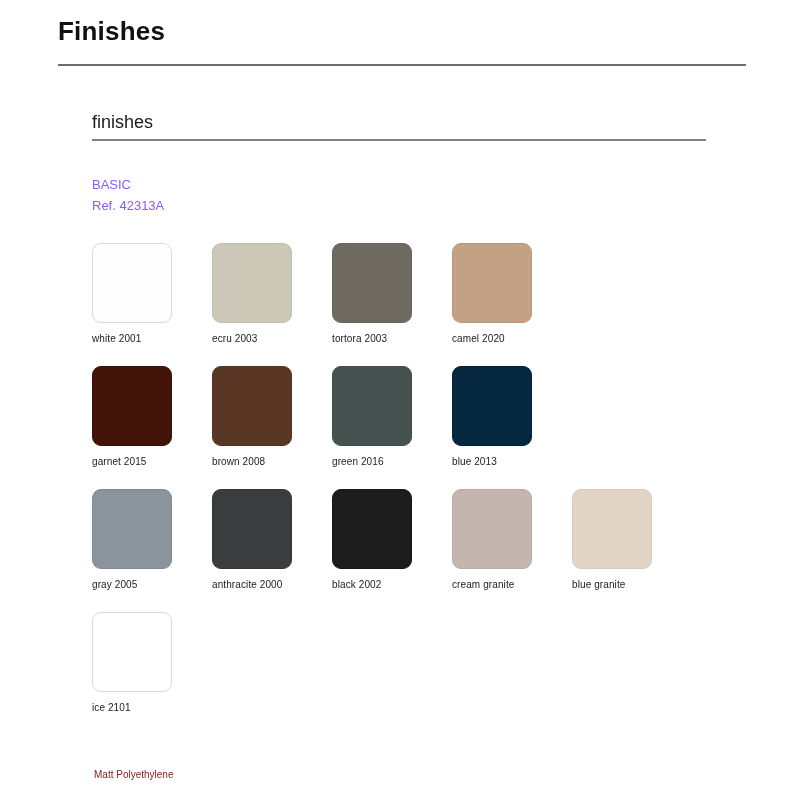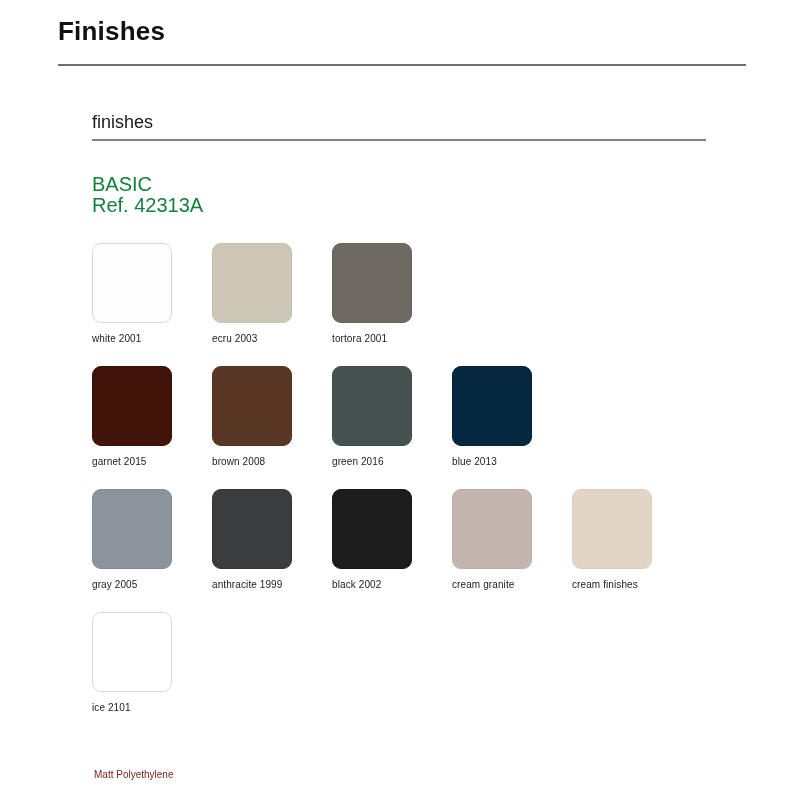--- a/index.html
+++ b/index.html
@@ -55,23 +55,23 @@
     top: 139px;
     width: 614px;
     height: 2px;
     background: #808080;
   }
   
   .group {
     position: absolute;
     left: 92px;
     top: 174px;
-    font-size: 20px;
+    font-size: 13px;
     line-height: 21px;
-    color: #15803d;
+    color: #8b5cf6;
   }
   .group div { white-space: nowrap; }
   
   .swatch-grid {
     position: absolute;
     left: 92px;
     top: 243px;
     width: 640px;
   }
   .swatch-row {
@@ -130,21 +130,25 @@
         <div class="swatch-cell">
           <div class="swatch-chip" style="background: rgb(253, 253, 253); border-color: rgb(217, 217, 217);"></div>
           <div class="swatch-label">white 2001</div>
         </div>
         <div class="swatch-cell">
           <div class="swatch-chip" style="background: rgb(204, 199, 183); border-color: rgb(196, 191, 174);"></div>
           <div class="swatch-label">ecru 2003</div>
         </div>
         <div class="swatch-cell">
           <div class="swatch-chip" style="background: rgb(110, 106, 97); border-color: rgb(106, 102, 93);"></div>
-          <div class="swatch-label">tortora 2001</div>
+          <div class="swatch-label">tortora 2003</div>
+        </div>
+        <div class="swatch-cell">
+          <div class="swatch-chip" style="background: rgb(194, 161, 132); border-color: rgb(186, 153, 124);"></div>
+          <div class="swatch-label">camel 2020</div>
         </div>
       </div>
       <div class="swatch-row">
         <div class="swatch-cell">
           <div class="swatch-chip" style="background: rgb(66, 20, 9); border-color: rgb(61, 18, 7);"></div>
           <div class="swatch-label">garnet 2015</div>
         </div>
         <div class="swatch-cell">
           <div class="swatch-chip" style="background: rgb(90, 54, 36); border-color: rgb(84, 49, 32);"></div>
           <div class="swatch-label">brown 2008</div>
@@ -158,33 +162,33 @@
           <div class="swatch-label">blue 2013</div>
         </div>
       </div>
       <div class="swatch-row">
         <div class="swatch-cell">
           <div class="swatch-chip" style="background: rgb(139, 148, 156); border-color: rgb(131, 140, 148);"></div>
           <div class="swatch-label">gray 2005</div>
         </div>
         <div class="swatch-cell">
           <div class="swatch-chip" style="background: rgb(58, 60, 62); border-color: rgb(53, 55, 57);"></div>
-          <div class="swatch-label">anthracite 1999</div>
+          <div class="swatch-label">anthracite 2000</div>
         </div>
         <div class="swatch-cell">
           <div class="swatch-chip" style="background: rgb(28, 28, 28); border-color: rgb(23, 23, 23);"></div>
           <div class="swatch-label">black 2002</div>
         </div>
         <div class="swatch-cell">
           <div class="swatch-chip" style="background: rgb(196, 182, 174); border-color: rgb(188, 174, 166);"></div>
           <div class="swatch-label">cream granite</div>
         </div>
         <div class="swatch-cell">
           <div class="swatch-chip" style="background: rgb(227, 213, 198); border-color: rgb(219, 205, 190);"></div>
-          <div class="swatch-label">cream finishes</div>
+          <div class="swatch-label">blue granite</div>
         </div>
       </div>
       <div class="swatch-row">
         <div class="swatch-cell">
           <div class="swatch-chip" style="background: rgb(255, 255, 255); border-color: rgb(217, 217, 217);"></div>
           <div class="swatch-label">ice 2101</div>
         </div>
       </div>
     </div>
 

